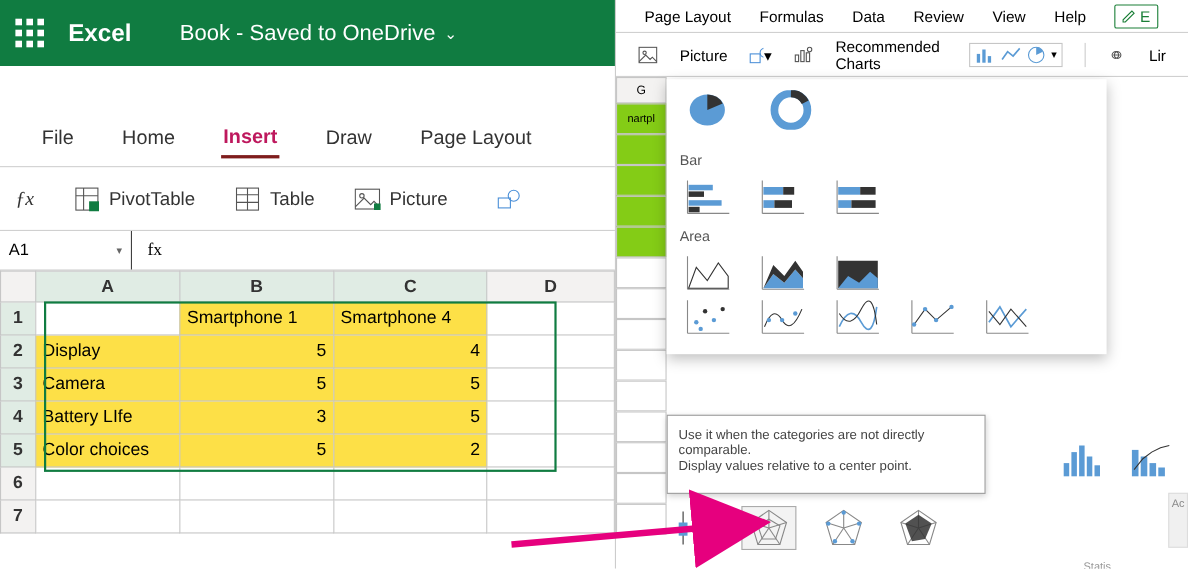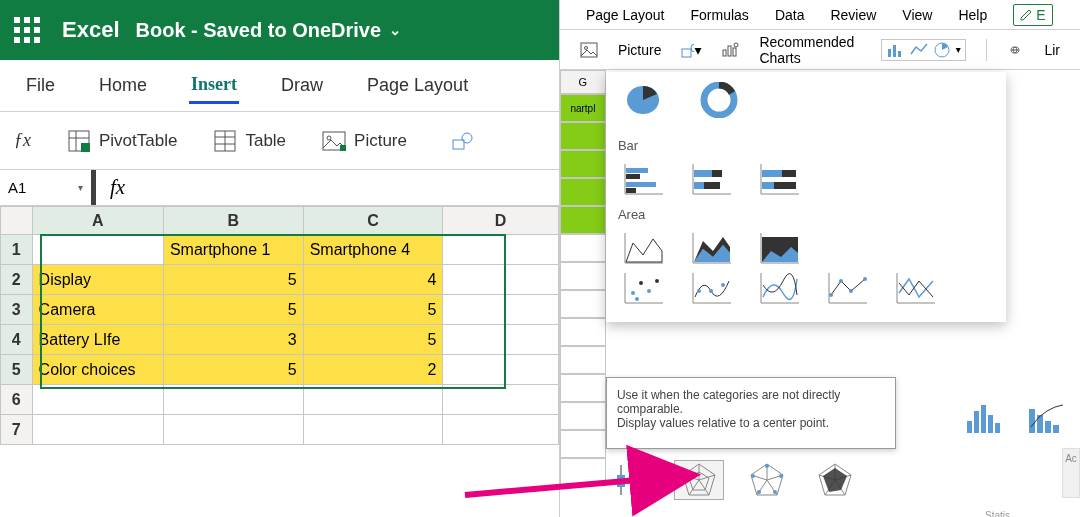--- a/index.html
+++ b/index.html
@@ -5,41 +5,41 @@
   * { box-sizing: border-box; margin: 0; padding: 0; font-family: 'Segoe UI', Arial, sans-serif; }
   body { background: #fff; width: 1080px; height: 517px; position: relative; overflow: hidden; }
   .container { display: flex; width: 100%; height: 100%; }
   .left-panel { width: 605px; height: 100%; border-right: 1px solid #ccc; position: relative; background:#fff; }
   .right-panel { flex: 1; height: 100%; position: relative; background:#fff; }
 
   
   .titlebar { background: #107c41; height: 60px; display: flex; align-items: center; padding: 0 14px; color: #fff; }
   .waffle-icon { width: 26px; height: 26px; display: grid; grid-template-columns: repeat(3,6px); grid-template-rows: repeat(3,6px); gap:4px; margin-right:22px;}
   .waffle-icon span { background:#fff; }
-  .app-name { font-size: 22px; font-weight: 600; margin-right: 16px; }
-  .doc-title { font-size: 20px; font-weight: 700; display:flex; align-items:center; gap:8px;}
+  .app-name { font-size: 22px; font-weight: 600; margin-right: 44px; }
+  .doc-title { font-size: 20px; font-weight: 400; display:flex; align-items:center; gap:8px;}
   .chev-down { font-size: 14px; }
 
   
-  .ribbon-tabs { display:flex; align-items:center; height:52px; padding:0 24px; gap:40px; border-bottom:1px solid #d0d0d0;}
+  .ribbon-tabs { display:flex; align-items:center; height:52px; padding:0 36px; gap:40px; border-bottom:1px solid #d0d0d0;margin-top:40px;}
   .tab { font-size:18px; color:#333; padding:6px 2px; cursor:pointer; }
-  .tab.active { color:#0f766e; font-weight:600; border-bottom:3px solid #1d4ed8;font-family:Liberation Serif, serif; }
+  .tab.active { color:#be185d; font-weight:600; border-bottom:3px solid #7f1d1d; }
 
   
   .ribbon-cmds { display:flex; align-items:center; height:58px; padding:0 14px; gap:36px; border-bottom:1px solid #d0d0d0;}
   .cmd { display:flex; align-items:center; gap:8px; font-size:17px; color:#333; }
   .cmd .ico { width:24px; height:24px; display:flex; align-items:center; justify-content:center; color:#555;}
   .fx-label { font-style: italic; font-size:18px; font-family: 'Times New Roman', serif;}
 
   
   .fbar { display:flex; align-items:center; height:36px; border-bottom:1px solid #ccc;}
-  .namebox { width:96px; height:100%; border-right:5px solid #404040; display:flex; align-items:center; justify-content:space-between; padding:0 8px; font-size:15px;}
+  .namebox { width:120px; height:100%; border-right:1px solid #404040; display:flex; align-items:center; justify-content:space-between; padding:0 8px; font-size:15px;}
   .namebox .dd { font-size:10px; color:#666;}
   .fxcell { padding:0 14px; display:flex; align-items:center; gap:10px;}
-  .fxlabel { font-style:italic; font-family:'Times New Roman',serif; font-size:21px;}
+  .fxlabel { font-family:'Times New Roman',serif; font-size:16px;}
 
   
   .sheet { position:relative; }
   table.grid { border-collapse: collapse; }
   table.grid th, table.grid td { border:1px solid #c6c6c6; font-size:16px; font-weight:400; }
   table.grid th.colh { background:#f3f2f1; text-align:center; height:28px; width:155px; font-weight:600; color:#333;}
   table.grid th.colh.selcol { background:#e0ece4; }
   table.grid th.rowh { background:#f3f2f1; text-align:center; width:40px; font-weight:600; color:#333;}
   table.grid th.rowh.selrow { background:#e0ece4;}
   table.grid th.corner { background:#f3f2f1; width:40px; height:28px;}

